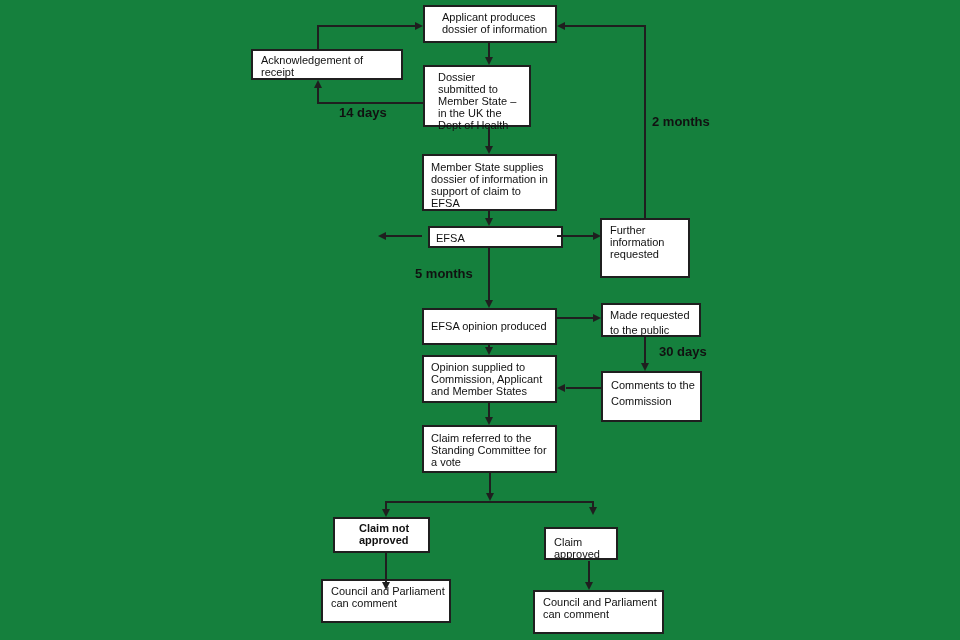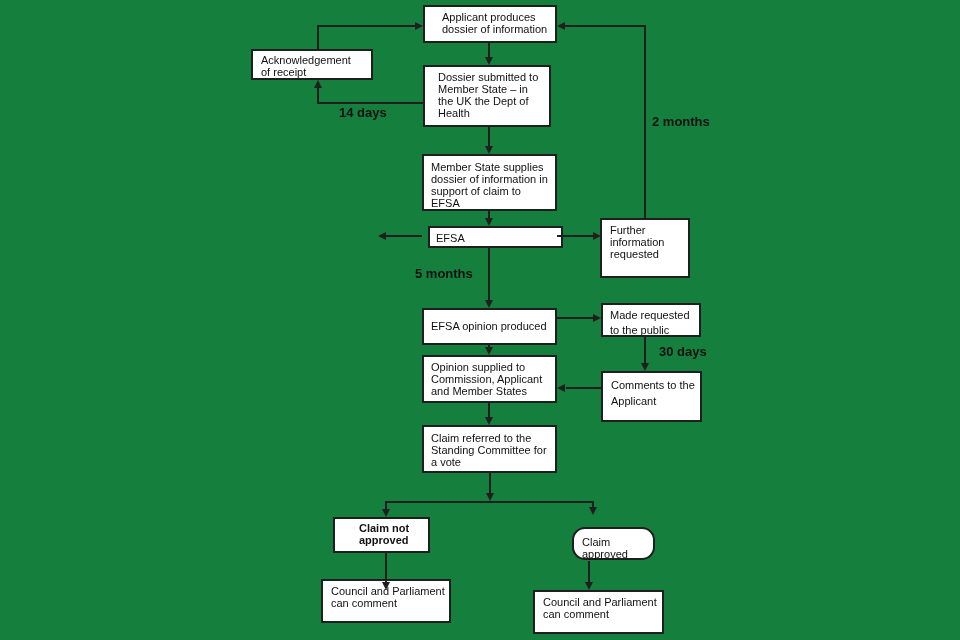--- a/index.html
+++ b/index.html
@@ -19,44 +19,44 @@
   .arr-right{border-top:4px solid transparent;border-bottom:4px solid transparent;border-left:8px solid #1f1f1f;}
   .tlabel{position:absolute;font-size:13px;font-weight:bold;color:#111;white-space:nowrap;}
 </style>
 </head>
 <body>
 
 <div id="stage">
 
   <div class="node" style="left:423px;top:5px;width:134px;height:38px;padding:4px 4px 0 17px;">Applicant produces dossier of information</div>
 
-  <div class="node" style="left:251px;top:49px;width:122px;height:31px;padding:3px 20px 0 8px;">Acknowledgement of receipt</div>
+  <div class="node" style="left:251px;top:49px;width:152px;height:31px;padding:3px 20px 0 8px;">Acknowledgement of receipt</div>
 
-  <div class="node" style="left:423px;top:65px;width:128px;height:62px;padding:4px 4px 0 13px;">Dossier submitted to Member State – in the UK the Dept of Health</div>
+  <div class="node" style="left:423px;top:65px;width:108px;height:62px;padding:4px 4px 0 13px;">Dossier submitted to Member State – in the UK the Dept of Health</div>
 
   <div class="node" style="left:422px;top:154px;width:135px;height:57px;padding:5px 4px 0 7px;">Member State supplies dossier of information in support of claim to EFSA</div>
 
 
   <div class="node" style="left:428px;top:226px;width:135px;height:22px;padding:4px 4px 0 6px;">EFSA</div>
 
   <div class="node" style="left:600px;top:218px;width:90px;height:60px;padding:4px 4px 0 8px;">Further information requested</div>
 
   <div class="node" style="left:422px;top:308px;width:135px;height:37px;padding:10px 4px 0 7px;">EFSA opinion produced</div>
 
   <div class="node" style="left:601px;top:303px;width:100px;height:34px;padding:3px 3px 0 7px;line-height:15px;">Made requested to the public</div>
 
   <div class="node" style="left:422px;top:355px;width:135px;height:48px;padding:4px 4px 0 7px;">Opinion supplied to Commission, Applicant and Member States</div>
 
-  <div class="node" style="left:601px;top:371px;width:101px;height:51px;padding:4px 3px 0 8px;line-height:16px;">Comments to the Applicant</div>
+  <div class="node" style="left:601px;top:371px;width:101px;height:51px;padding:4px 3px 0 8px;line-height:16px;">Comments to the Commission</div>
 
   <div class="node" style="left:422px;top:425px;width:135px;height:48px;padding:5px 4px 0 7px;">Claim referred to the Standing Committee for a vote</div>
 
   <div class="node" style="left:333px;top:517px;width:97px;height:36px;padding:3px 6px 0 24px;font-weight:bold;">Claim not approved</div>
 
-  <div class="node" style="left:572px;top:527px;width:83px;height:33px;padding:7px 4px 0 8px;border-radius:13px;">Claim approved</div>
+  <div class="node" style="left:544px;top:527px;width:74px;height:33px;padding:7px 4px 0 8px;">Claim approved</div>
 
   <div class="node" style="left:321px;top:579px;width:130px;height:44px;padding:4px 4px 0 8px;">Council and Parliament can comment</div>
 
   <div class="node" style="left:533px;top:590px;width:131px;height:44px;padding:4px 4px 0 8px;">Council and Parliament can comment</div>
 
   <div class="tlabel" style="left:339px;top:105px;">14 days</div>
   <div class="tlabel" style="left:652px;top:114px;">2 months</div>
   <div class="tlabel" style="left:415px;top:266px;">5 months</div>
   <div class="tlabel" style="left:659px;top:344px;">30 days</div>
 

